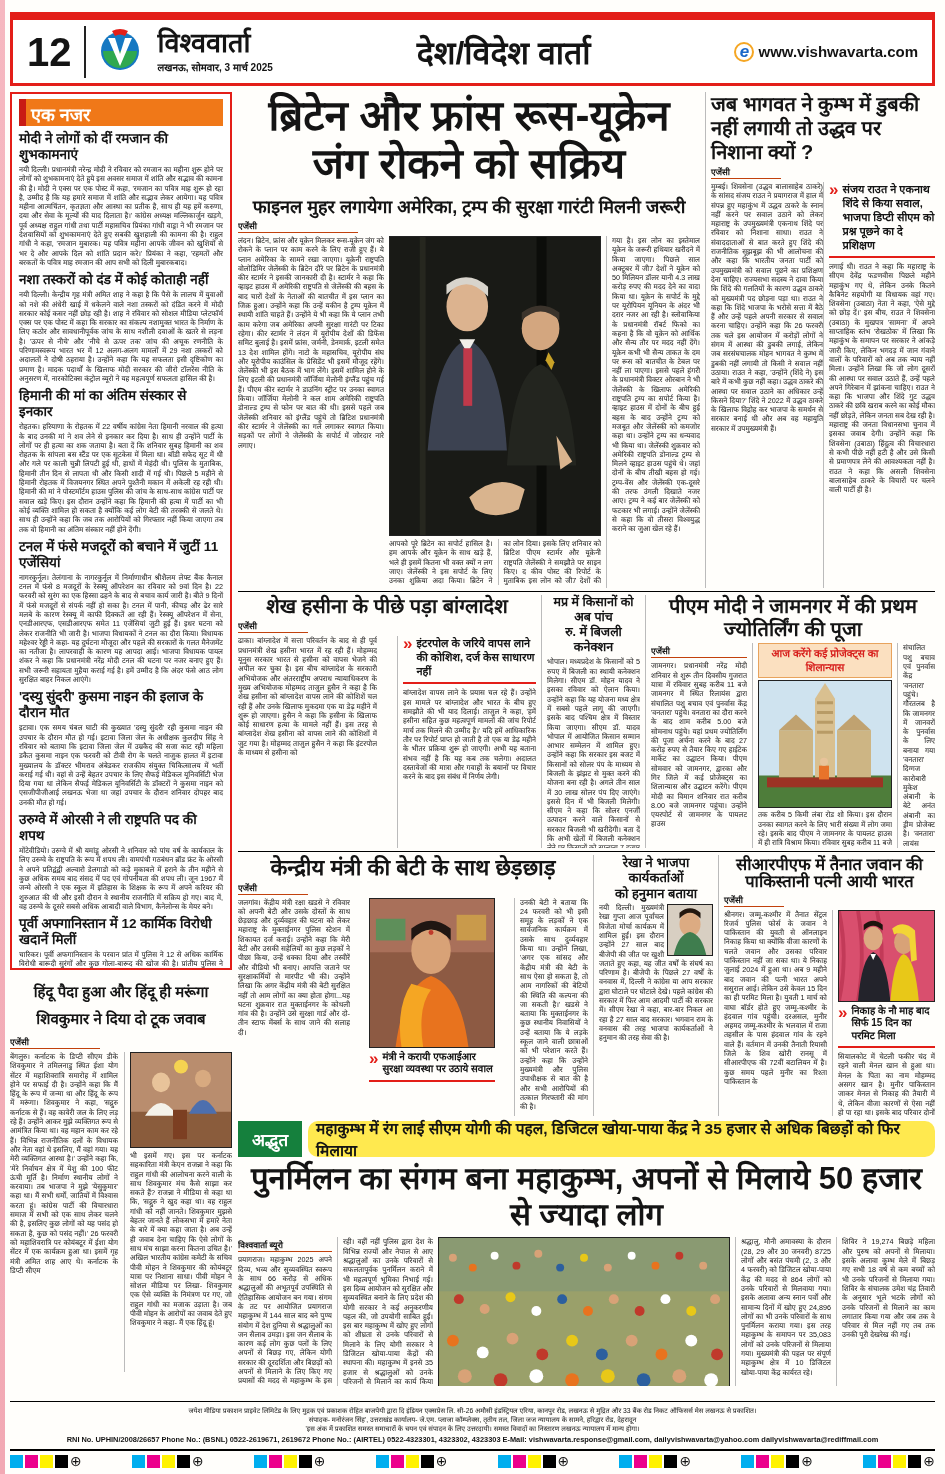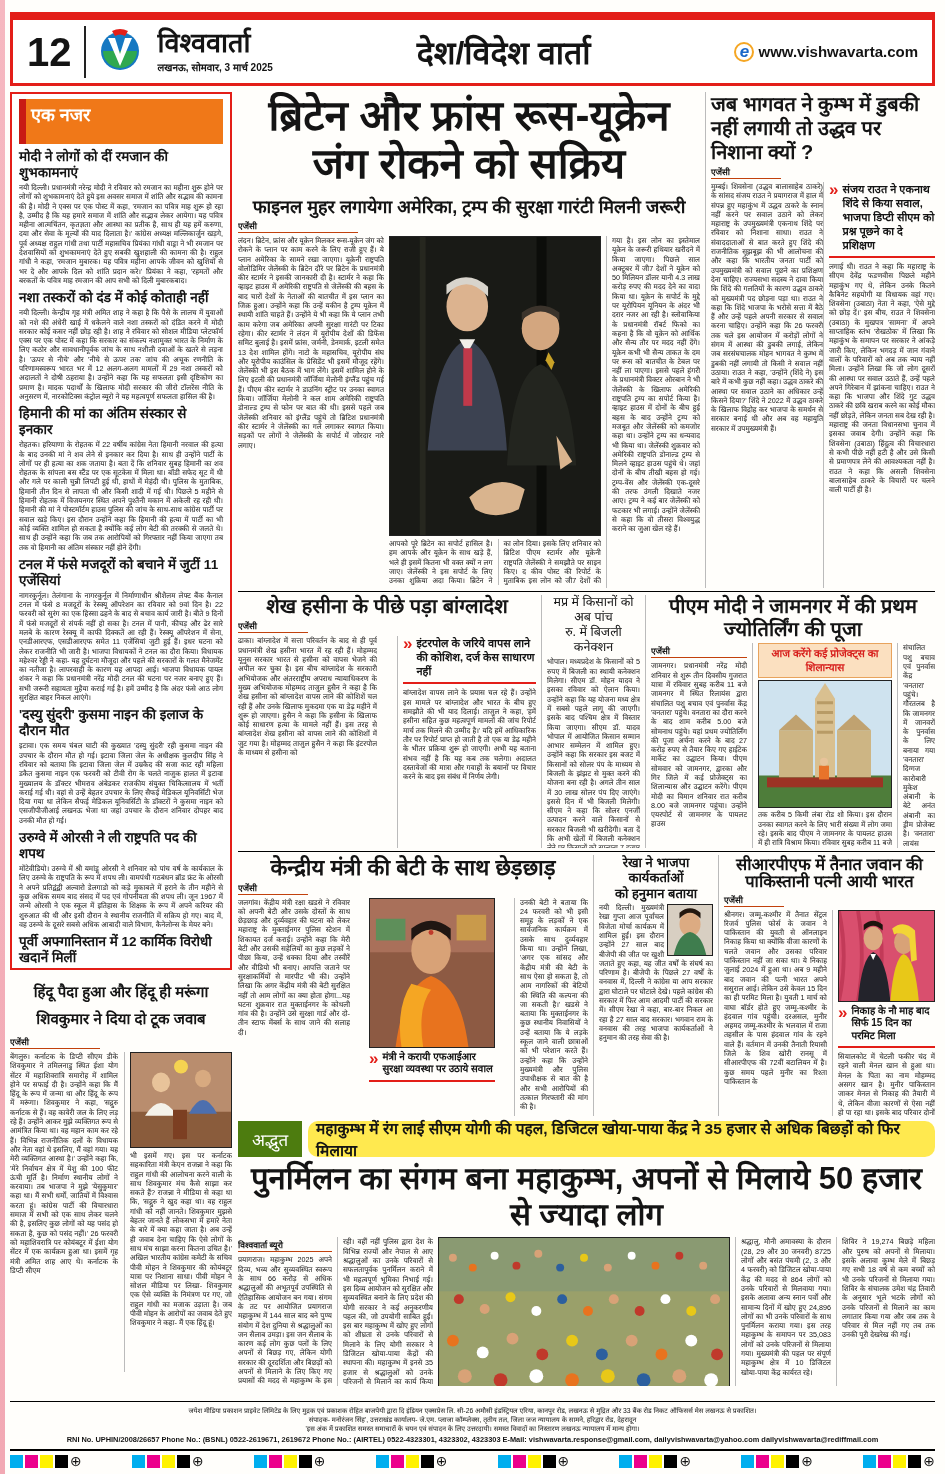--- a/index.html
+++ b/index.html
@@ -32,21 +32,21 @@
 
 
 .content { display:grid; grid-template-columns:222px 1fr; gap:6px; margin-top:6px; height:1294px; overflow:hidden; }
 .left-col { overflow:hidden; }
 .main-col { overflow:hidden; display:flex; flex-direction:column; }
 
 
 .eknajar { border:2px solid #e31e18; height:878px; padding:5px 7px; overflow:hidden; background:#fff; }
 .eknajar-head {
   background:linear-gradient(90deg,#c81a14 0 7px,#f07818 7px); color:#fff;
-  font-size:18px; font-weight:700; padding:3px 12px 18px; margin-bottom:4px;
+  font-size:18px; font-weight:700; padding:3px 12px 0; margin-bottom:4px;
 }
 .brief h3 { font-size:13.5px; line-height:16px; font-weight:700; margin:5px 0 2px; }
 .brief p { font-size:7.2px; line-height:9.3px; text-align:justify; }
 
 
 .byline { font-weight:700; font-size:8.5px; border-bottom:1px solid #c2410c; padding-bottom:1px; margin:2px 0 3px; }
 .body-txt { font-size:7.2px; line-height:9.3px; text-align:justify; overflow:hidden; }
 .pullquote { border-bottom:2px solid #e31e18; padding-bottom:4px; margin-bottom:4px; display:flex; gap:4px; }
 .pq-mark { color:#e31e18; font-weight:700; font-size:17px; line-height:15px; }
 .pq-text { font-weight:700; font-size:11px; line-height:14px; }
@@ -64,37 +64,37 @@
 .lead-sub { font-size:18px; font-weight:700; text-align:center; margin:6px 0 2px; }
 .lead-body { display:grid; grid-template-columns:146px 212px 1fr; gap:5px; height:352px; overflow:hidden; margin-top:2px; }
 .under-cols { display:grid; grid-template-columns:1fr 1fr; gap:5px; margin-top:3px; height:46px; overflow:hidden; }
 .bhagwat .hl { font-size:20px; line-height:24px; font-weight:700; }
 .bhagwat-cols { display:grid; grid-template-columns:1fr 1fr; height:420px; overflow:hidden; margin-top:2px; }
 
 
 .rowB { display:grid; grid-template-columns:298px 99px 1fr; gap:5px; height:262px; overflow:hidden; border-top:1px solid #000; padding-top:3px; margin-top:3px; }
 .hasina .hl { font-size:20px; line-height:23px; font-weight:700; text-align:center; }
 .hasina-cols { display:grid; grid-template-columns:1fr 1fr; gap:20px; height:212px; overflow:hidden; margin-top:2px; }
-.mp .hl { font-size:12.5px; line-height:15px; font-weight:400; text-align:center; margin-bottom:2px; }
+.mp .hl { font-size:12.5px; line-height:15px; font-weight:700; text-align:center; margin-bottom:2px; }
 .modi .hl { font-size:20px; line-height:23px; font-weight:700; text-align:center; }
 .modi-cols { display:grid; grid-template-columns:96px 140px 1fr; gap:5px; height:228px; overflow:hidden; margin-top:2px; }
 .box-title { background:#fbe0c0; color:#d71f1c; font-weight:700; font-size:10.5px; text-align:center; padding:2px 2px 3px; border:1px solid #e8a35c; margin-bottom:2px; }
 
 
 .rowC { display:grid; grid-template-columns:350px 120px 1fr; gap:5px; height:272px; overflow:hidden; border-top:1px solid #000; padding-top:3px; margin-top:3px; }
 .khadse .hl { font-size:22px; line-height:25px; font-weight:700; text-align:center; }
 .khadse-cols { display:grid; grid-template-columns:112px 126px 1fr; gap:19px; height:224px; overflow:hidden; margin-top:2px; }
 .rekha .hl { font-size:13px; line-height:15.5px; font-weight:700; text-align:center; margin-bottom:2px; }
 .rekha .mini-photo { float:right; width:46px; height:52px; margin:1px 0 2px 3px; border:1px solid #222; }
 .crpf .hl { font-size:16.5px; line-height:19.5px; font-weight:700; text-align:center; }
 .crpf-cols { display:grid; grid-template-columns:1fr 1fr; gap:5px; height:208px; overflow:hidden; margin-top:2px; }
 
 
 .banner { display:flex; align-items:stretch; gap:6px; margin-top:5px; height:36px; }
-.banner-label { background:#4d7c0f; color:#fff; font-size:17px; font-weight:400; display:flex; align-items:center; padding:0 14px; }
+.banner-label { background:#15803d; color:#fff; font-size:17px; font-weight:700; display:flex; align-items:center; padding:0 14px; }
 .banner-strip { flex:1; background:#ffe94f; border-radius:10px; display:flex; align-items:center; justify-content:center; font-size:15.5px; font-weight:700; padding:0 8px; }
 .kumbh-h1 { font-size:31px; line-height:36px; font-weight:700; text-align:center; margin-top:4px; }
 .kumbh-body { display:grid; grid-template-columns:94px 96px 292px 96px 1fr; gap:5px; height:152px; overflow:hidden; margin-top:4px; }
 
 
 .footer { position:absolute; left:10px; right:10px; bottom:6px; }
 .footer-rule { border-top:1.5px solid #000; margin-bottom:4px; }
 .fline { text-align:center; font-size:6.8px; line-height:9px; }
 .fline.rni { font-size:7.4px; font-weight:700; margin-top:2px; }
 .colorbars { display:flex; justify-content:space-between; margin-top:5px; border-top:2px solid #000; padding-top:4px; }

